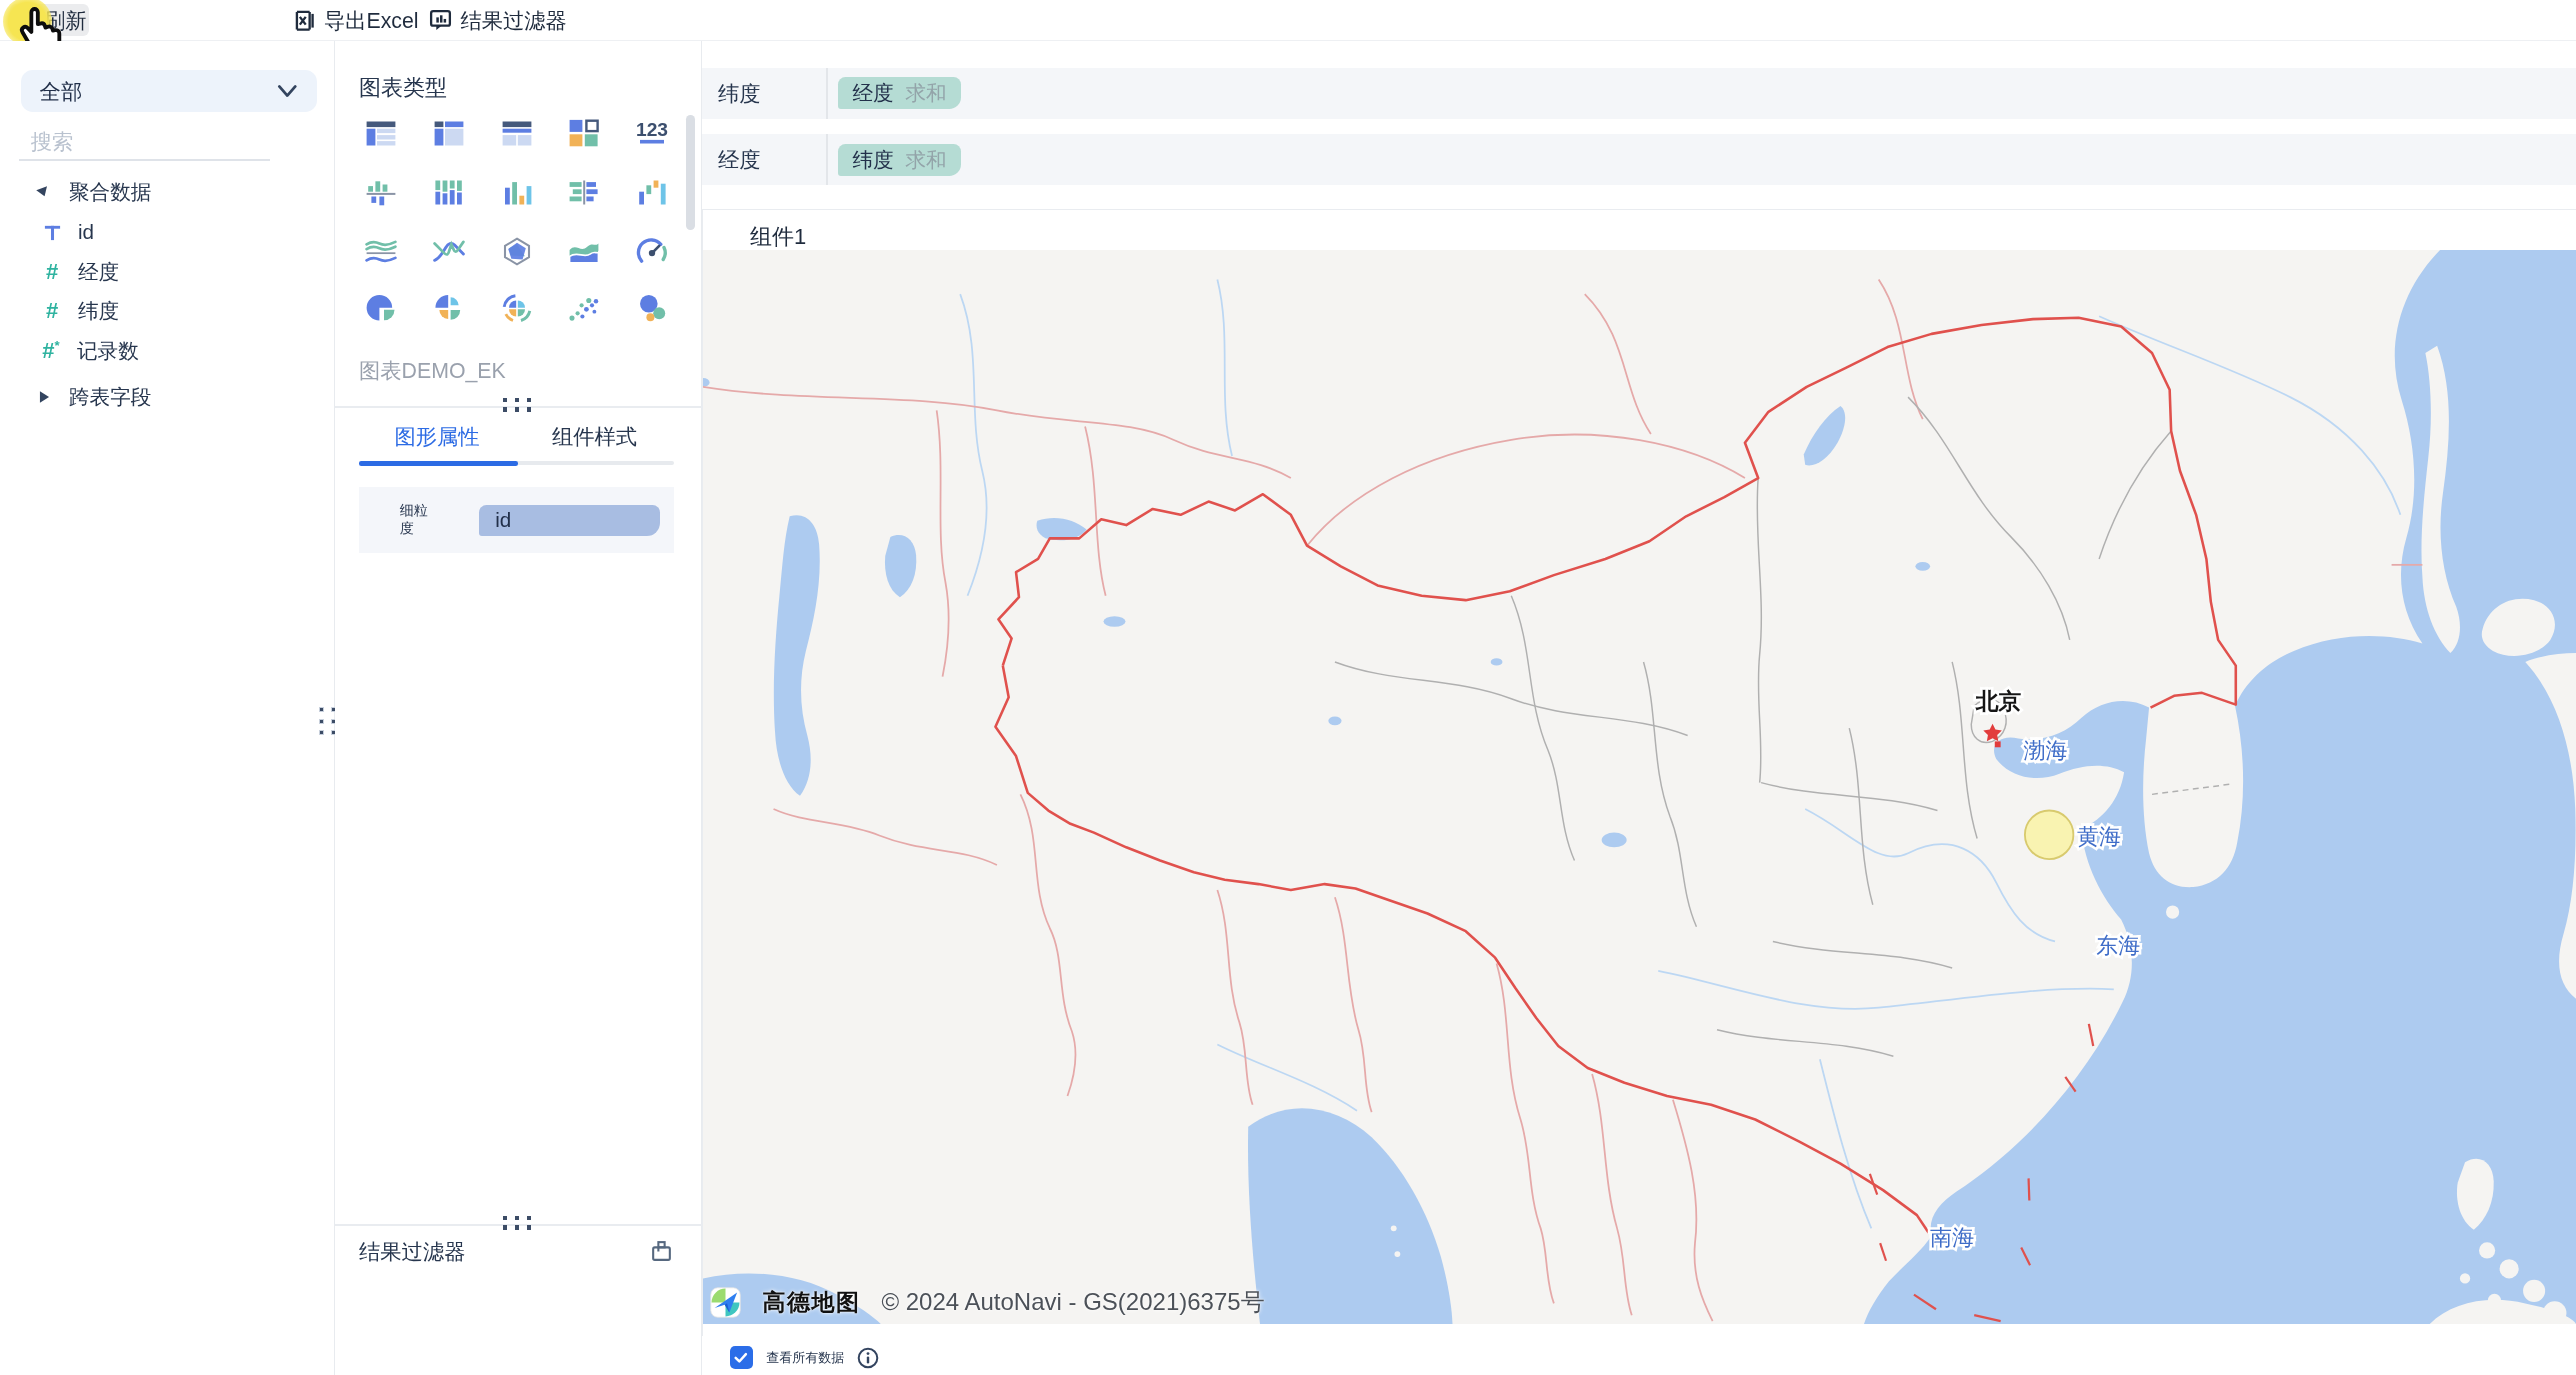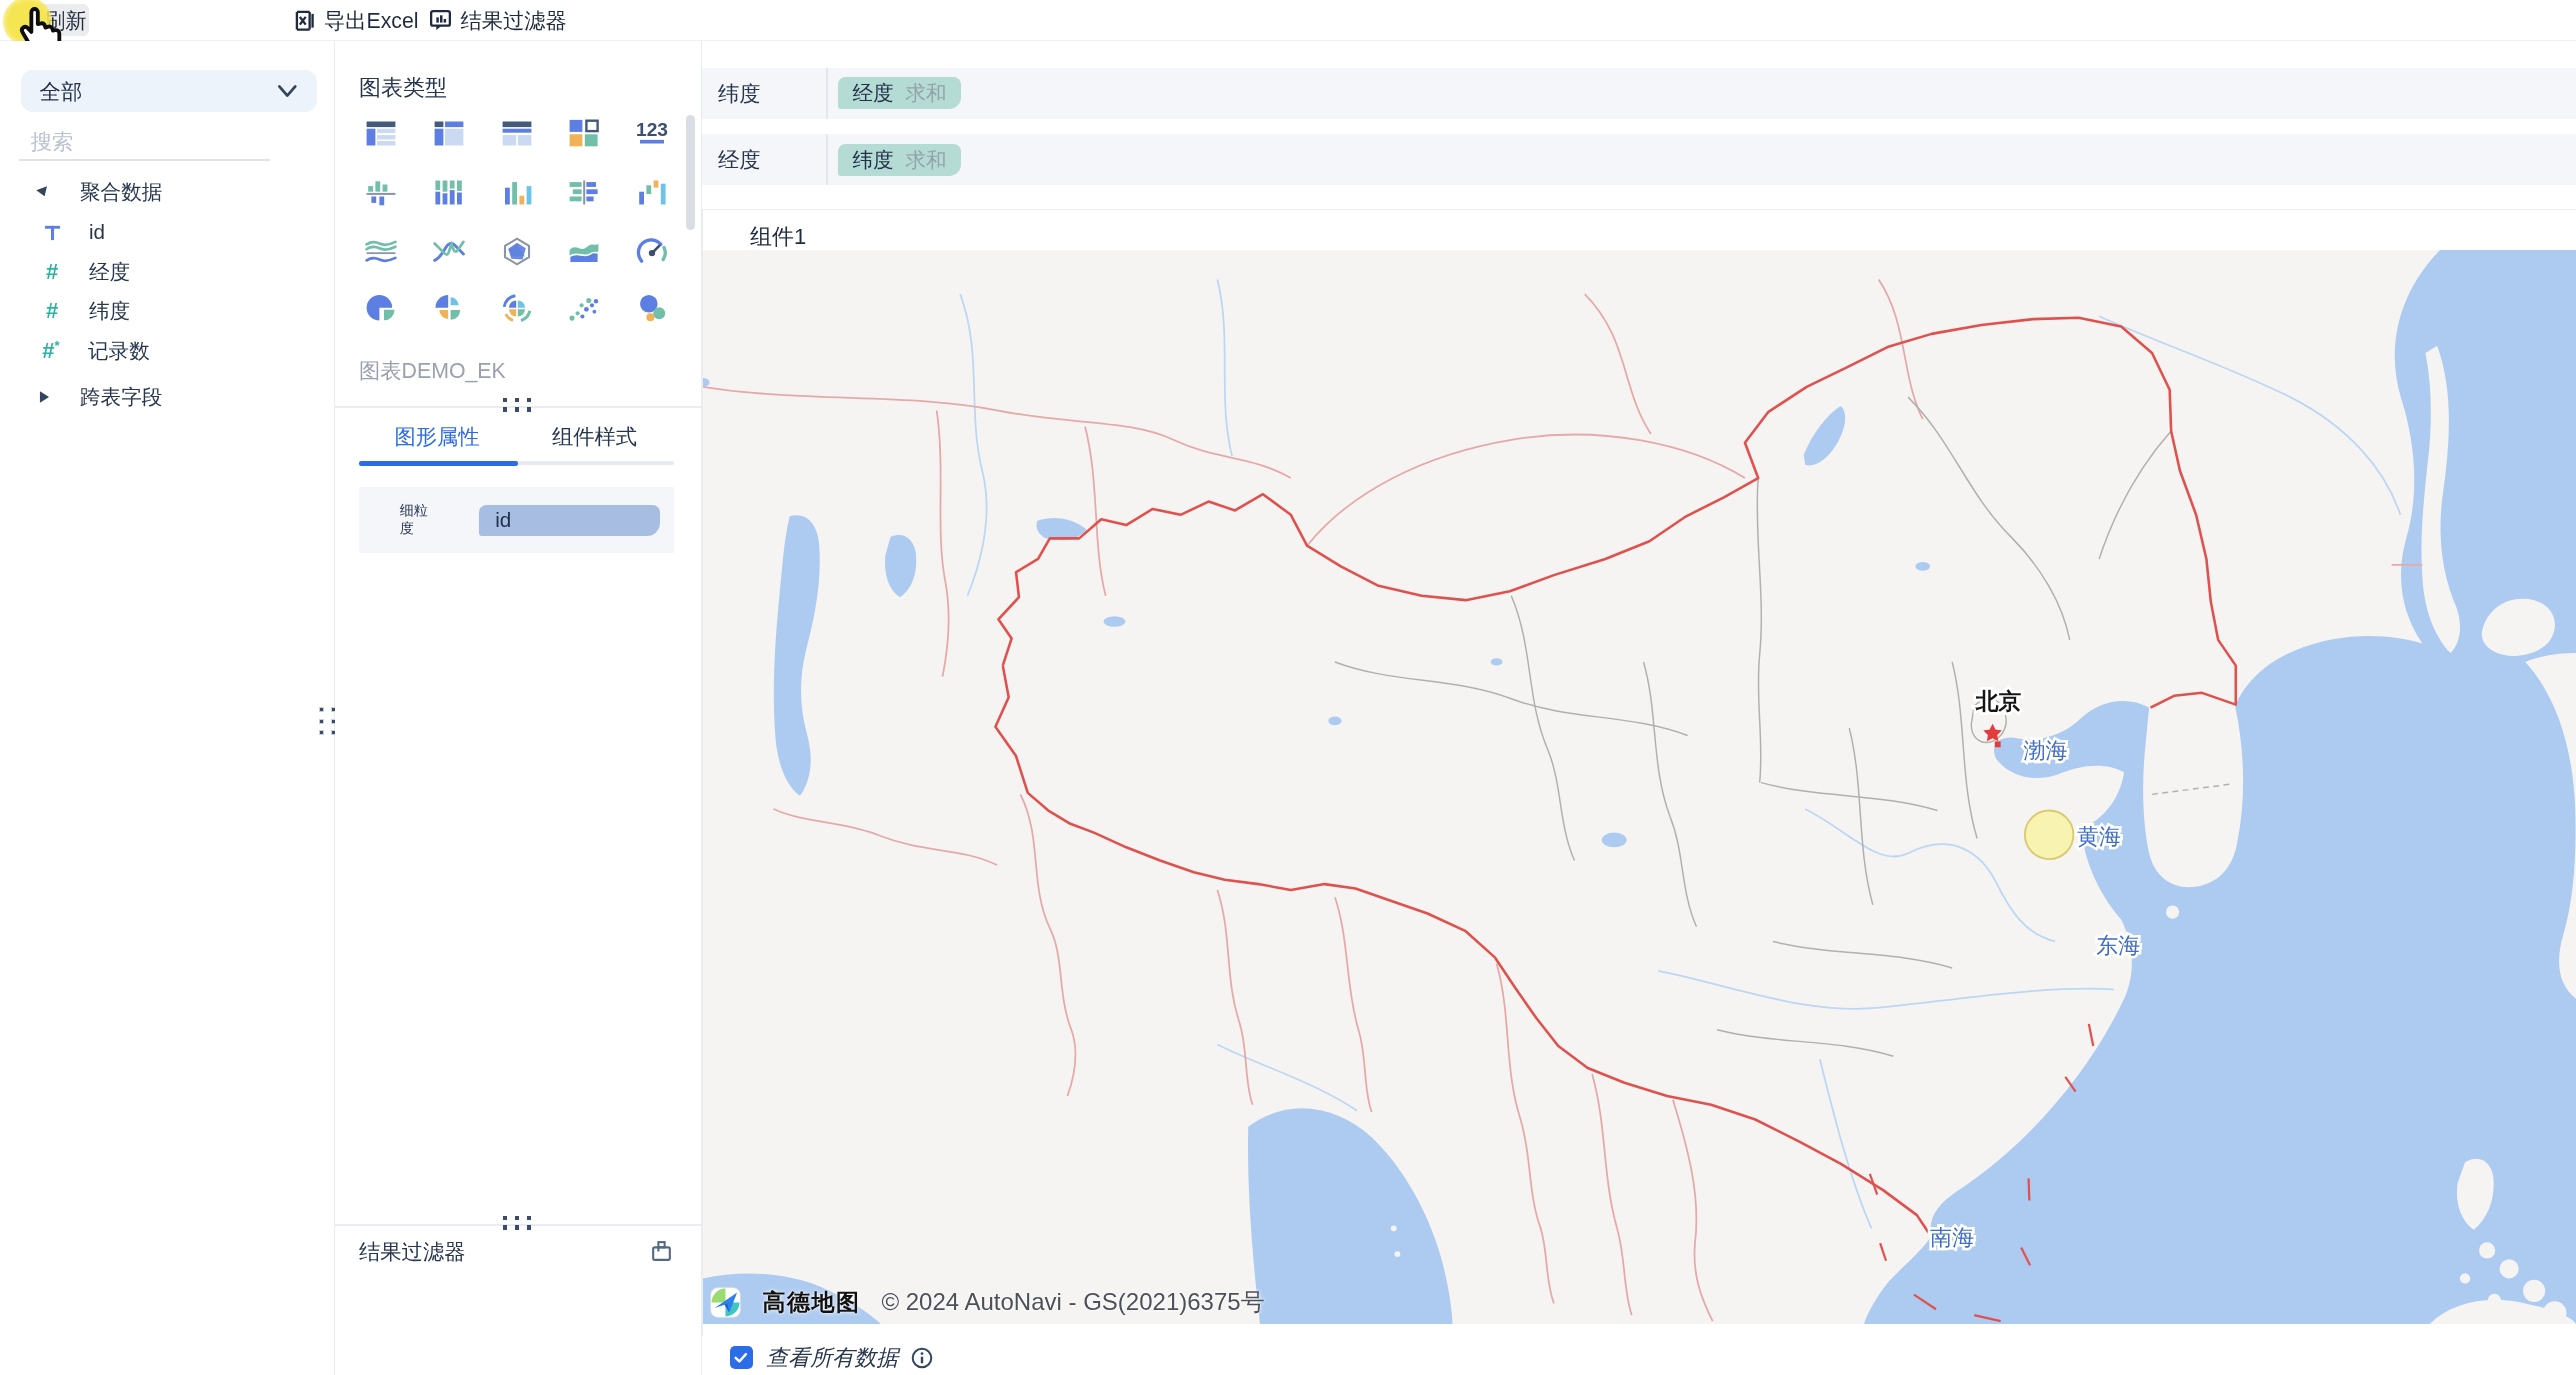--- a/index.html
+++ b/index.html
@@ -19,21 +19,21 @@
 
   
   #sidebar { left:0; top:41px; width:335px; height:1335px; background:#fff; border-right:1.5px solid #e8ebef; }
   #dataset-pill { left:20.6px; top:29px; width:296px; height:42px; background:#edf3fb; border-radius:11.8px;
     display:flex; align-items:center; justify-content:space-between; padding:0 19px; font-size:21.3px; color:#22304a; }
   #search-row { left:19px; top:85px; width:288px; height:32px; display:flex; align-items:center; gap:11.8px; }
   #search-input { border:none; outline:none; background:transparent; font-size:21.3px; flex:1; color:#22304a;
     font-family:inherit; }
   #search-input::placeholder { color:#b9c2cf; }
   #search-underline { left:19px; top:118px; width:251px; height:1.5px; background:#dfe3e9; }
-  .tree-row { position:absolute; left:0; width:335px; height:32px; display:flex; align-items:center; gap:26px; font-size:20.6px; color:#27364e; }
+  .tree-row { position:absolute; left:0; width:335px; height:32px; display:flex; align-items:center; gap:15px; font-size:20.6px; color:#27364e; }
   .tree-ico { width:22px; display:flex; justify-content:center; }
   #v-handle { left:319px; top:666px; width:26.5px; display:grid; grid-template-columns:5.9px 5.9px; gap:6.6px 5.9px; }
   #v-handle i { width:5.1px; height:5.1px; background:#3c4c66; border:1.5px solid #c8d0dc; }
 
   
   #panel { left:335px; top:41px; width:367px; height:1335px; background:#fff; border-right:1.5px solid #e8ebef; }
   #panel-title { left:24px; top:32px; font-size:22px; color:#27364e; }
   .cgrid-cell { position:absolute; width:34px; height:31px; display:flex; align-items:center; justify-content:center; }
   #cgrid-scrollbar { left:351px; top:74px; width:8.8px; height:115px; background:#dadee4; border-radius:4.4px; }
   #chart-name { left:24px; top:315px; font-size:21.3px; color:#9aa1ad; }
@@ -65,21 +65,21 @@
   #widget-title { margin-left:47px; font-size:22px; color:#1f2b3d; }
   #map-wrap { position:absolute; left:0; top:40px; width:1873px; height:1074px; overflow:hidden; }
   #map-wrap svg { display:block; }
   #attribution { position:absolute; left:7.4px; bottom:5.9px; display:flex; align-items:center; gap:21px;
     text-shadow:0 0 4.4px #fff,0 0 1.5px #fff; }
   #brand { font-size:23px; font-weight:700; color:#111; letter-spacing:1.5px; }
   #copyright { font-size:24px; color:#4c5158; }
   #widget-footer { position:absolute; left:1.5px; top:1127px; width:1872px; height:41px; background:#fff;
     display:flex; align-items:center; gap:13.2px; padding-left:25px; }
   #checkbox { width:23.5px; height:23.5px; background:#2b6de8; border-radius:5.1px; display:flex; align-items:center; justify-content:center; }
-  #footer-label { font-size:22px; color:#27364e;font-style:italic; }
+  #footer-label { font-size:13px; color:#27364e; }
   text.sea { font-size:30px; font-weight:500; fill:#3f6dc8; paint-order:stroke; stroke:#ffffff; stroke-width:7px; }
   text.city { font-size:31px; font-weight:600; fill:#161616; paint-order:stroke; stroke:#ffffff; stroke-width:7px; }
 </style>
 </head>
 <body>
 
 <div id="root">
 
   <div id="toolbar" class="abs">
     <div id="refresh-bg" class="abs"></div>

